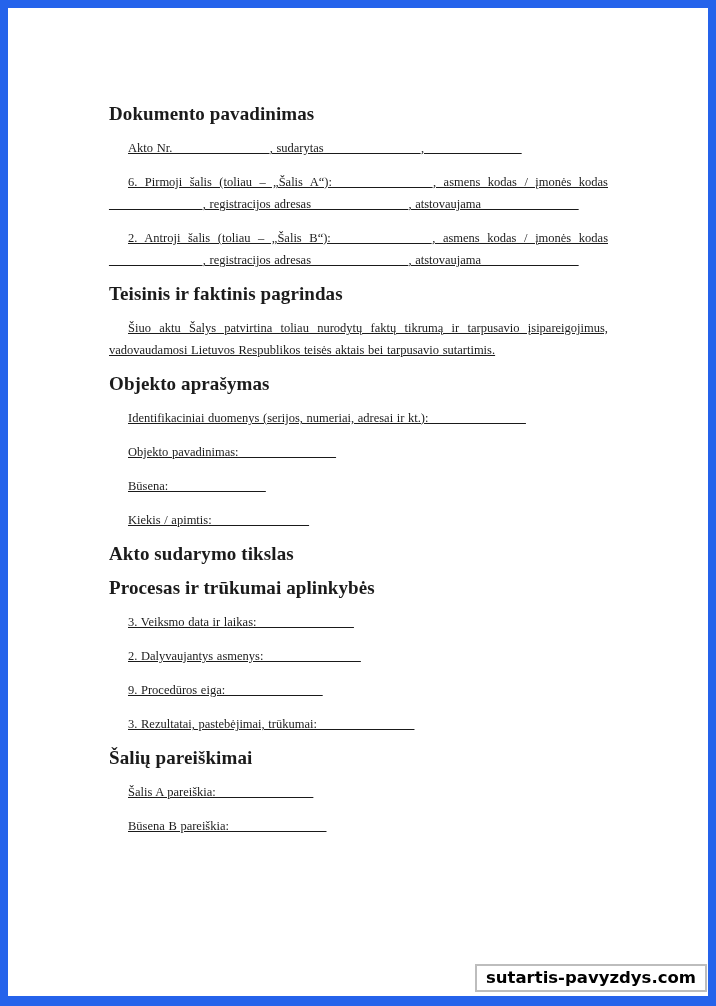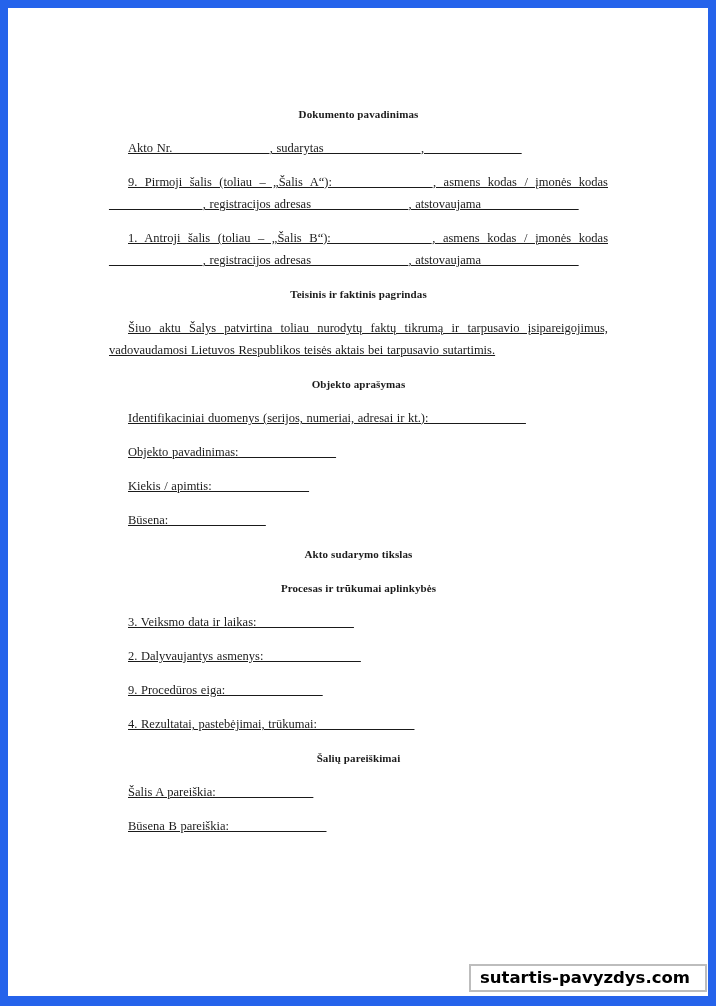--- a/index.html
+++ b/index.html
@@ -17,73 +17,72 @@
   }
   .doc {
     padding: 95px 100px 0 101px;
     font-size: 12.5px;
   }
   .block {
     margin: 0 0 12px 0;
     line-height: 22px;
   }
   h2.block {
-    font-size: 11px;
+    font-size: 19px;
     font-weight: 700;
     letter-spacing: 0.1px;
-    text-align: center;
   }
   p.block {
     text-indent: 19px;
     word-spacing: 0.5px;
     text-decoration: underline;
   }
   p.justify {
     text-align: justify;
   }
   .badge {
     position: absolute;
     right: 1px;
     bottom: 4px;
     background: #ffffff;
     border: 2px solid #bdbdbd;
-    padding: 2px 15px 3px 9px;
+    padding: 2px 9px 3px 9px;
     font-family: "DejaVu Sans", sans-serif;
     font-weight: 700;
     font-size: 16.5px;
     color: #000000;
     white-space: nowrap;
   }
 </style>
 </head>
 <body>
 
 <div class="doc">
   <h2 class="block">Dokumento pavadinimas</h2>
   <p class="block">Akto Nr. _______________, sudarytas _______________, _______________</p>
 
-  <p class="block justify">9. Pirmoji šalis (toliau – „Šalis A“): _______________, asmens kodas / įmonės kodas _______________, registracijos adresas _______________, atstovaujama _______________</p>
-  <p class="block justify">1. Antroji šalis (toliau – „Šalis B“): _______________, asmens kodas / įmonės kodas _______________, registracijos adresas _______________, atstovaujama _______________</p>
+  <p class="block justify">6. Pirmoji šalis (toliau – „Šalis A“): _______________, asmens kodas / įmonės kodas _______________, registracijos adresas _______________, atstovaujama _______________</p>
+  <p class="block justify">2. Antroji šalis (toliau – „Šalis B“): _______________, asmens kodas / įmonės kodas _______________, registracijos adresas _______________, atstovaujama _______________</p>
 
   <h2 class="block">Teisinis ir faktinis pagrindas</h2>
   <p class="block justify">Šiuo aktu Šalys patvirtina toliau nurodytų faktų tikrumą ir tarpusavio įsipareigojimus, vadovaudamosi Lietuvos Respublikos teisės aktais bei tarpusavio sutartimis.</p>
 
   <h2 class="block">Objekto aprašymas</h2>
   <p class="block">Identifikaciniai duomenys (serijos, numeriai, adresai ir kt.): _______________</p>
   <p class="block">Objekto pavadinimas: _______________</p>
+  <p class="block">Būsena: _______________</p>
   <p class="block">Kiekis / apimtis: _______________</p>
-  <p class="block">Būsena: _______________</p>
 
   <h2 class="block">Akto sudarymo tikslas</h2>
 
   <h2 class="block">Procesas ir trūkumai aplinkybės</h2>
   <p class="block">3. Veiksmo data ir laikas: _______________</p>
   <p class="block">2. Dalyvaujantys asmenys: _______________</p>
   <p class="block">9. Procedūros eiga: _______________</p>
-  <p class="block">4. Rezultatai, pastebėjimai, trūkumai: _______________</p>
+  <p class="block">3. Rezultatai, pastebėjimai, trūkumai: _______________</p>
 
   <h2 class="block">Šalių pareiškimai</h2>
   <p class="block">Šalis A pareiškia: _______________</p>
   <p class="block">Būsena B pareiškia: _______________</p>
 </div>
 
 <div class="badge">
   <span>sutartis-pavyzdys.com</span>
 </div>
 

